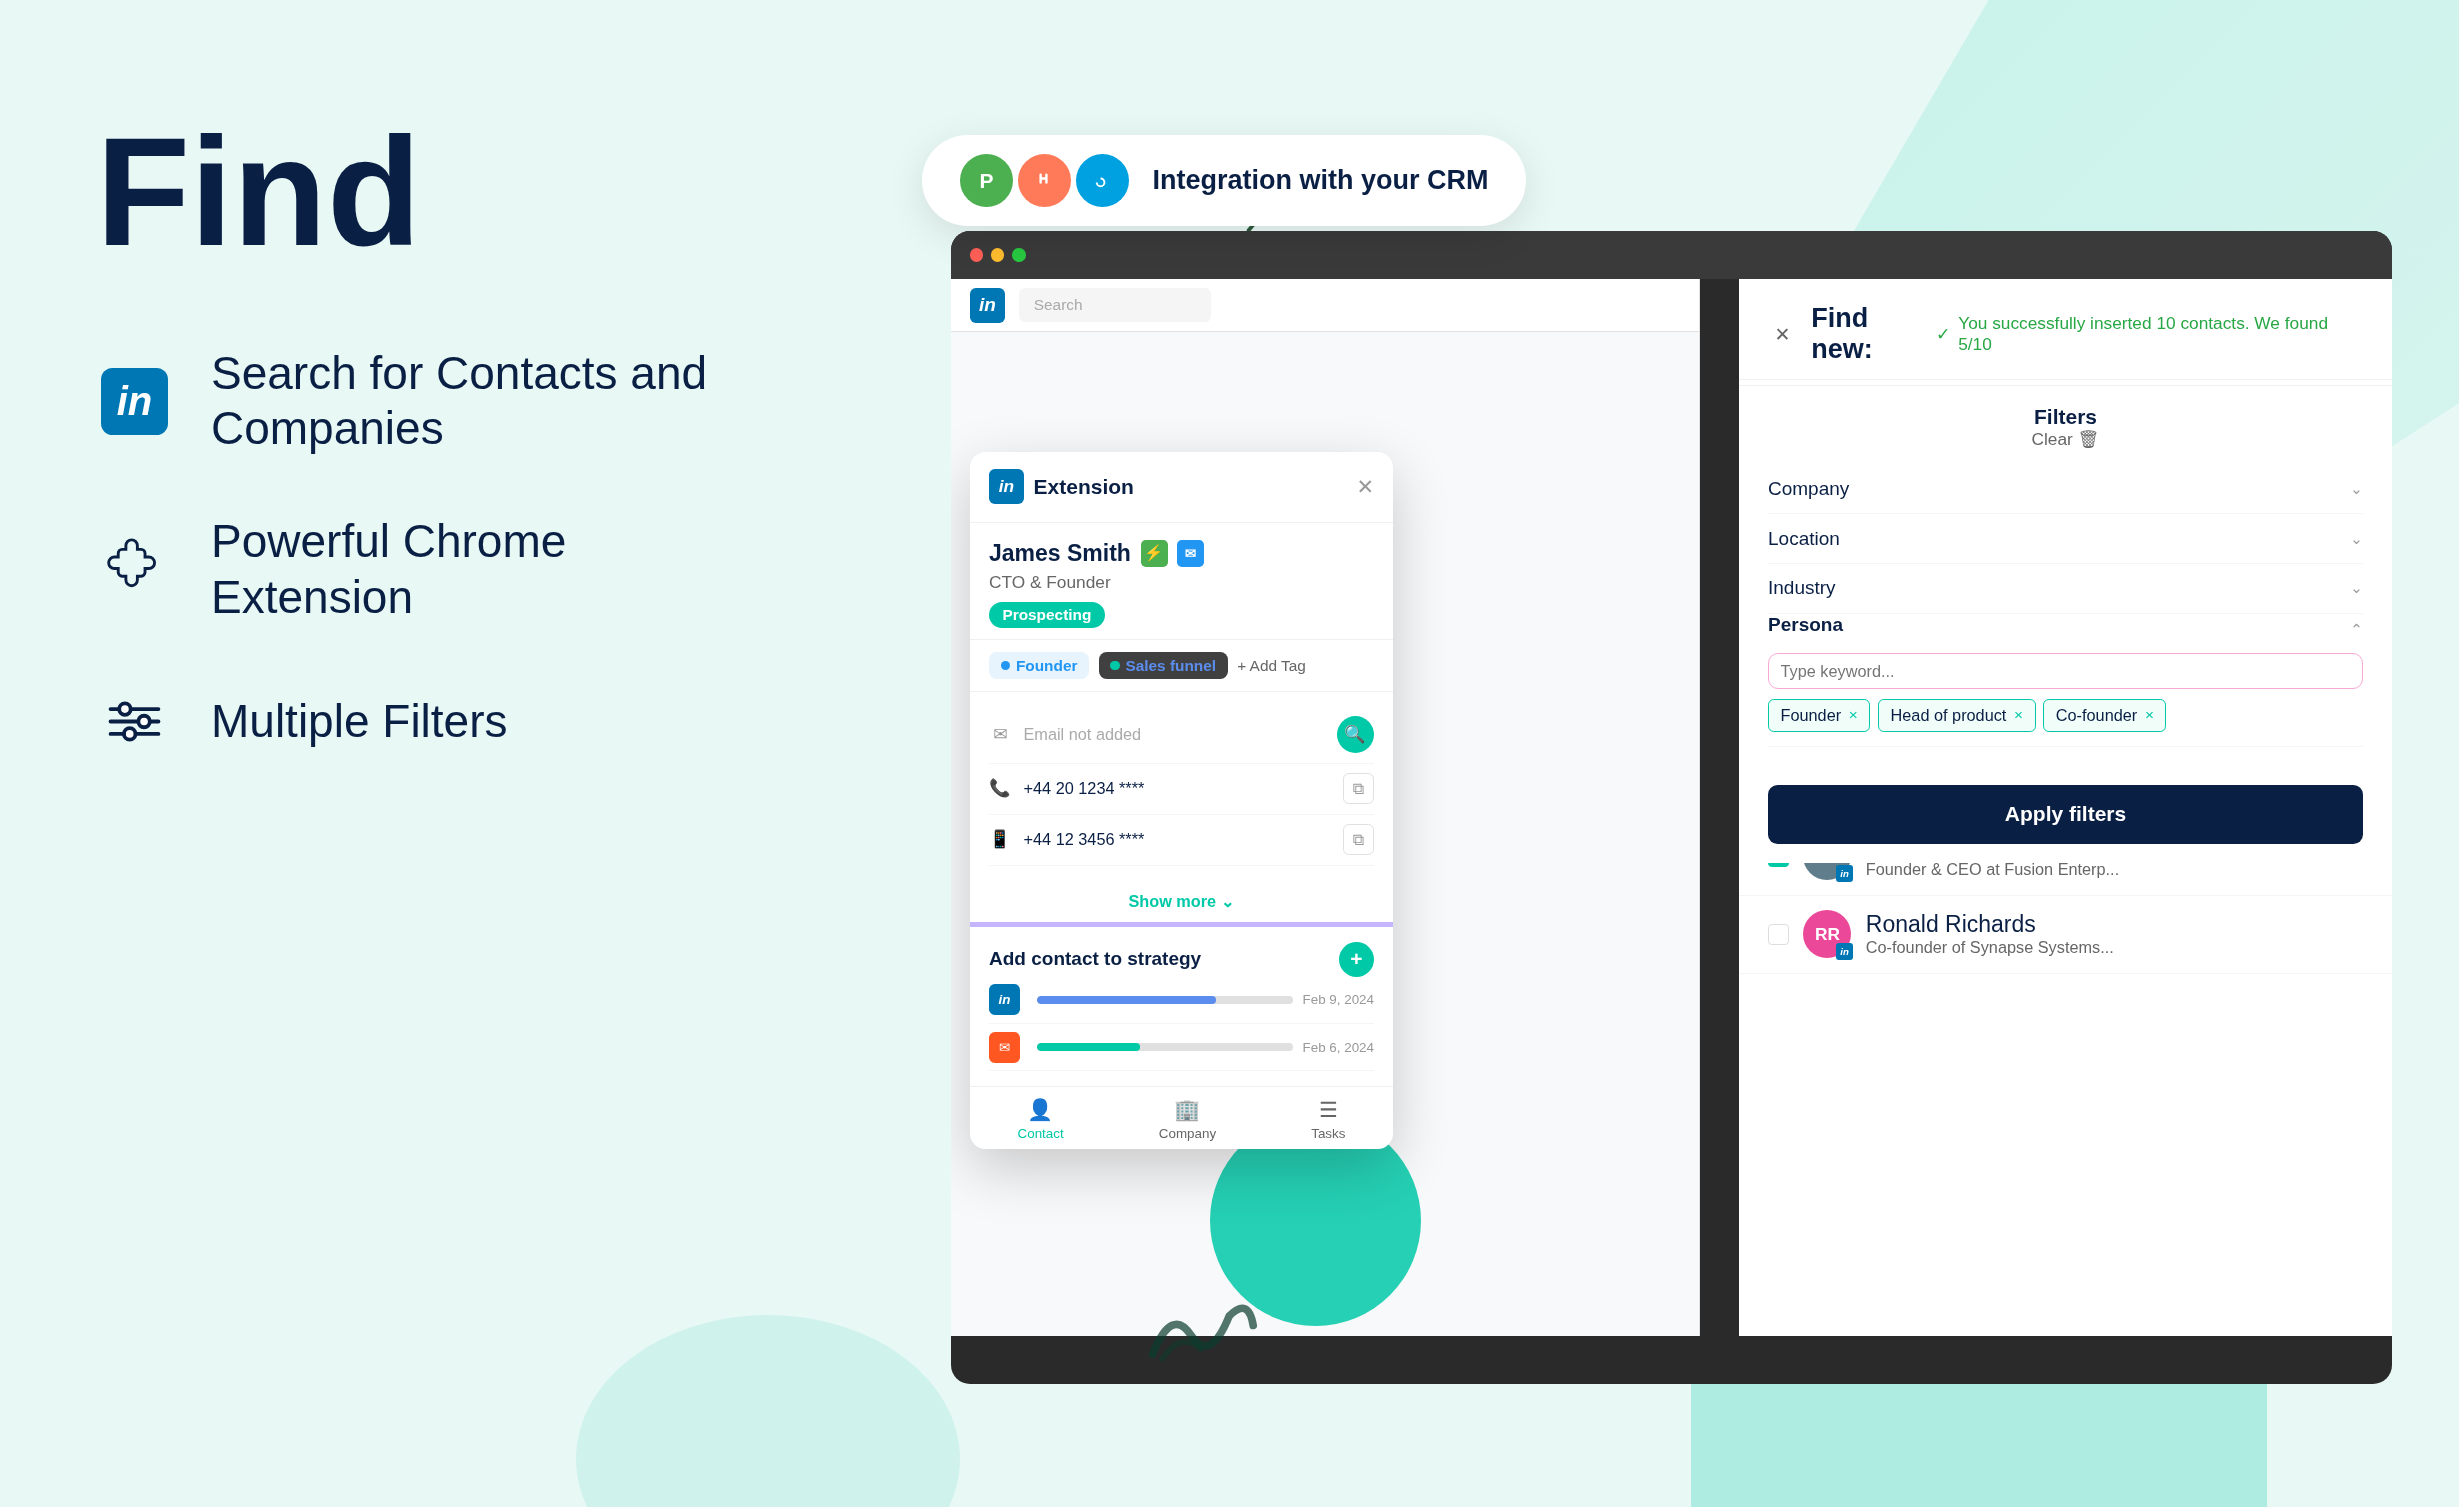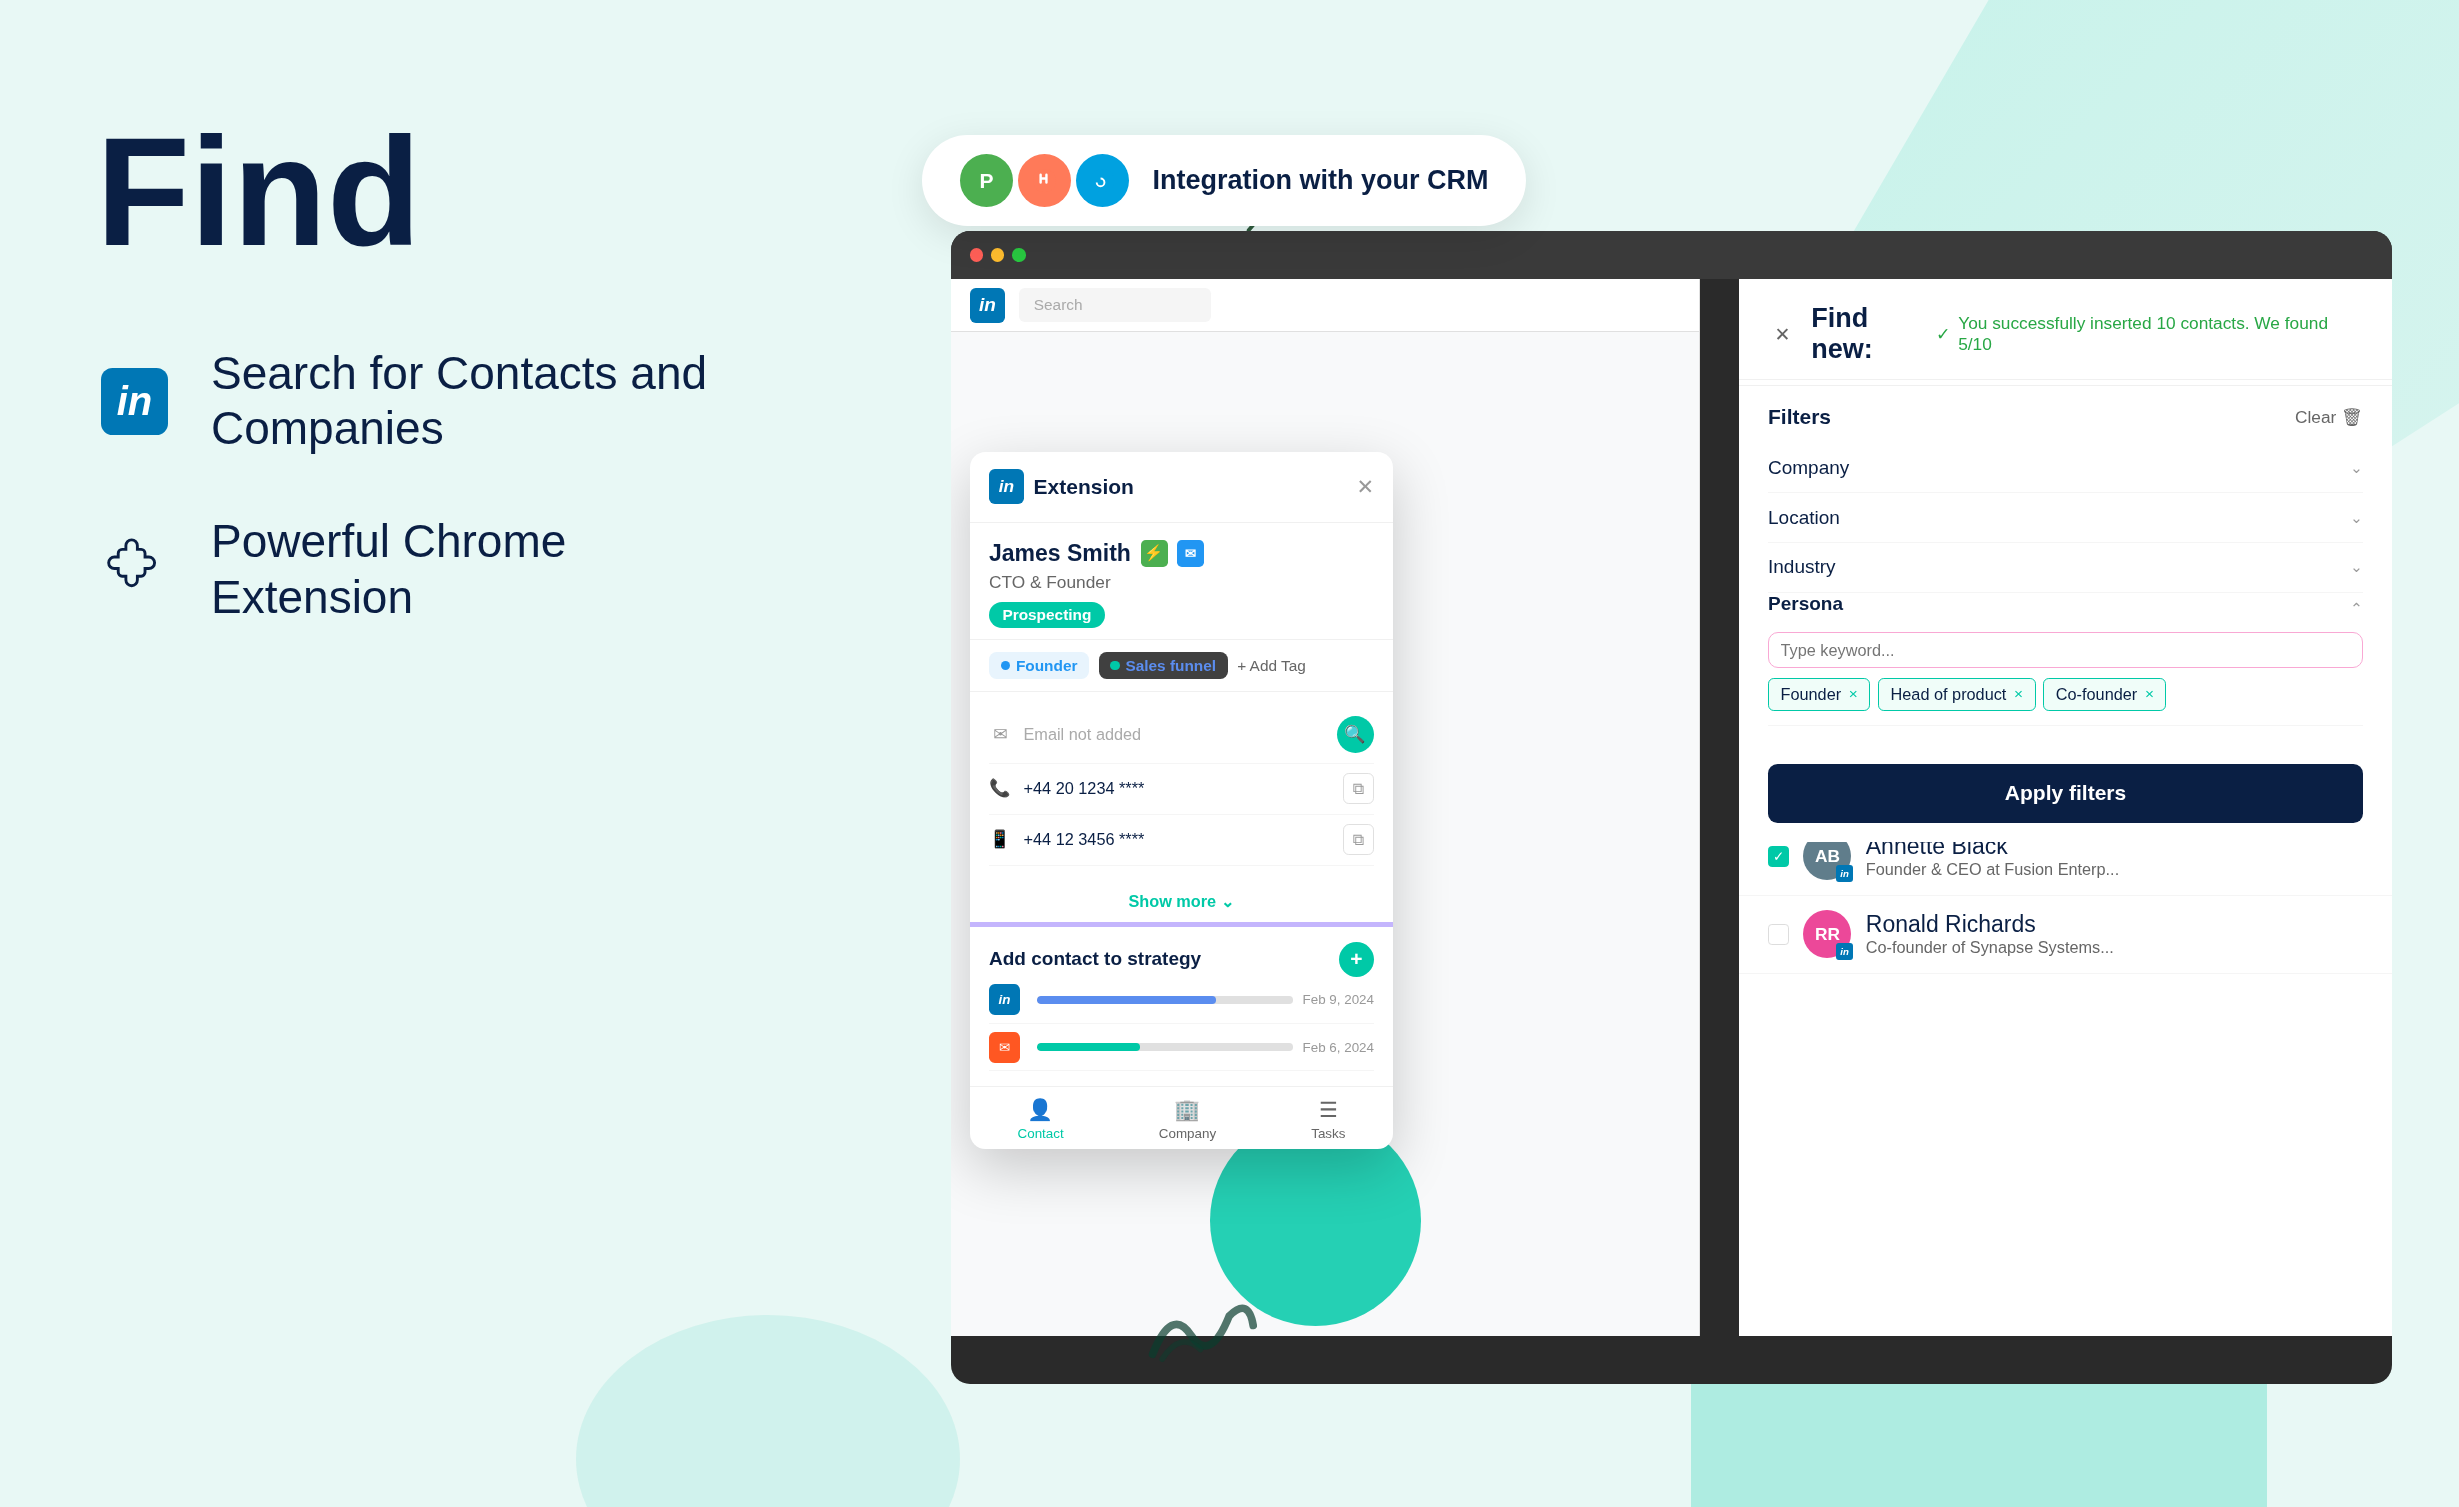--- a/index.html
+++ b/index.html
@@ -237,20 +237,21 @@
 
     
     .filter-panel {
       padding: 19px 29px;
     }
     .filter-header {
       display: flex;
       justify-content: space-between;
       align-items: center;
       margin-bottom: 14.4px;
+      flex-direction: column;
     }
     .filter-title {
       font-size: 21px;
       font-weight: 700;
       color: #0a1f44;
     }
     .filter-clear {
       font-size: 17.3px;
       color: #666;
       cursor: pointer;
@@ -759,20 +760,33 @@
 
     <div class="feature-item">
       <div class="feature-icon">
         <svg viewBox="0 0 70 70" fill="none" xmlns="http://www.w3.org/2000/svg">
           <path d="M42 14h-4v-4a6 6 0 00-12 0v4h-4a4 4 0 00-4 4v4h-4a6 6 0 000 12h4v4a4 4 0 004 4h4v4a6 6 0 0012 0v-4h4a4 4 0 004-4v-4h4a6 6 0 000-12h-4v-4a4 4 0 00-4-4z" stroke="#0a1f44" stroke-width="3" fill="none"></path>
         </svg>
       </div>
       <div class="feature-text">Powerful Chrome<br>Extension</div>
     </div>
 
+    <div class="feature-item">
+      <div class="feature-icon">
+        <svg viewBox="0 0 70 70" fill="none" xmlns="http://www.w3.org/2000/svg">
+          <line x1="10" y1="22" x2="60" y2="22" stroke="#0a1f44" stroke-width="4" stroke-linecap="round"></line>
+          <line x1="10" y1="35" x2="60" y2="35" stroke="#0a1f44" stroke-width="4" stroke-linecap="round"></line>
+          <line x1="10" y1="48" x2="60" y2="48" stroke="#0a1f44" stroke-width="4" stroke-linecap="round"></line>
+          <circle cx="25" cy="22" r="6" fill="white" stroke="#0a1f44" stroke-width="4"></circle>
+          <circle cx="45" cy="35" r="6" fill="white" stroke="#0a1f44" stroke-width="4"></circle>
+          <circle cx="30" cy="48" r="6" fill="white" stroke="#0a1f44" stroke-width="4"></circle>
+        </svg>
+      </div>
+      <div class="feature-text">Multiple Filters</div>
+    </div>
 
   </div>
 </div>
 
 <div class="right-section">
 
   <div class="crm-bubble">
     <div class="crm-icons">
       <div class="crm-icon crm-icon-p">P</div>
       <div class="crm-icon crm-icon-h">

